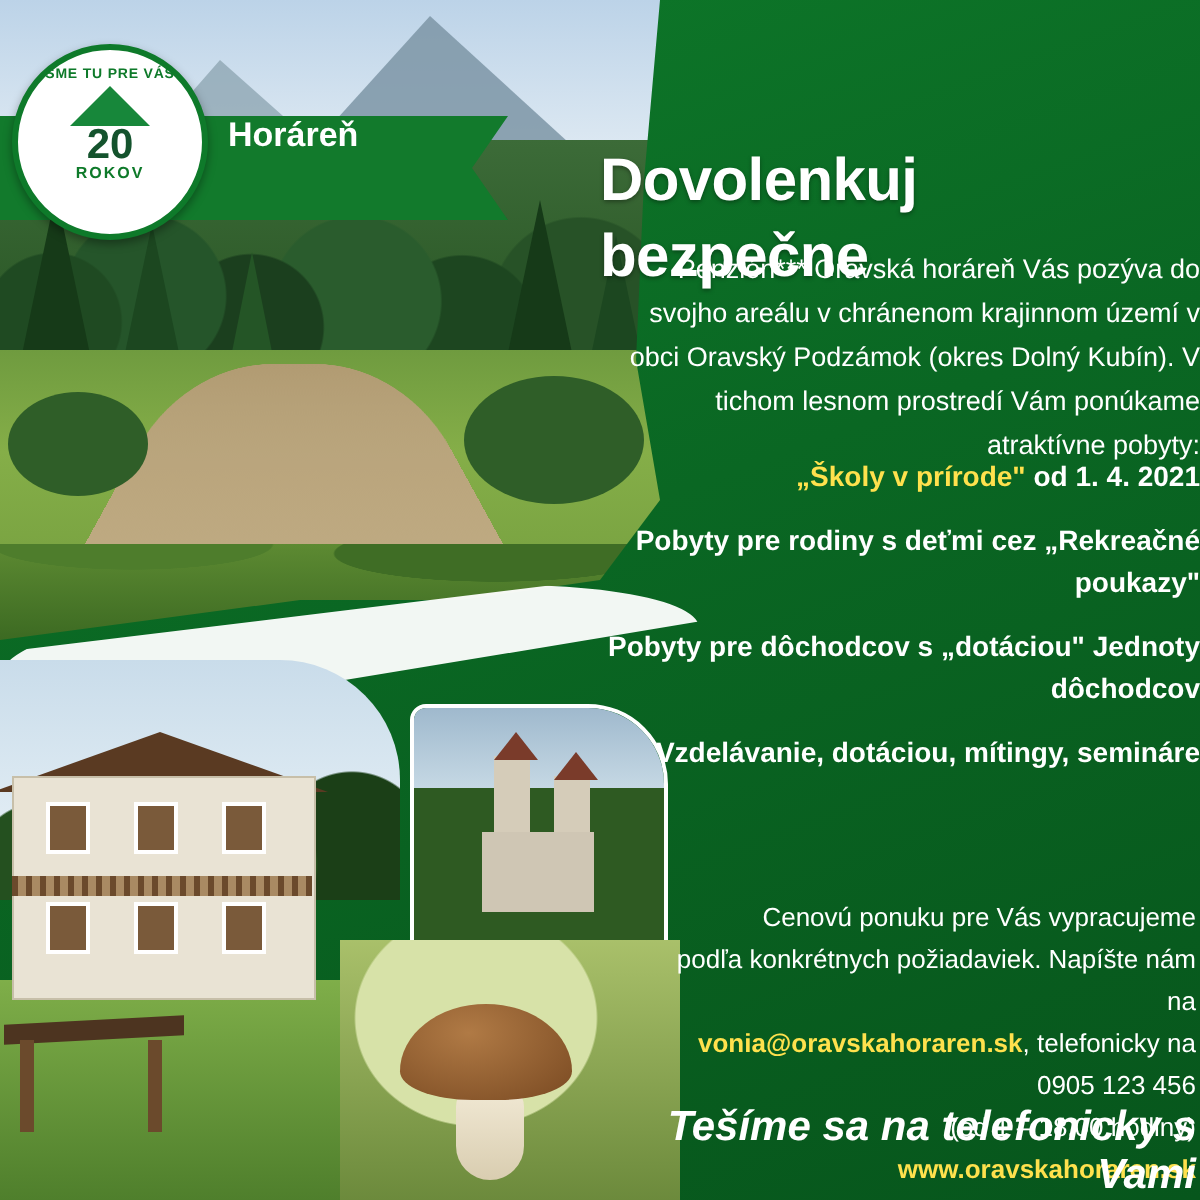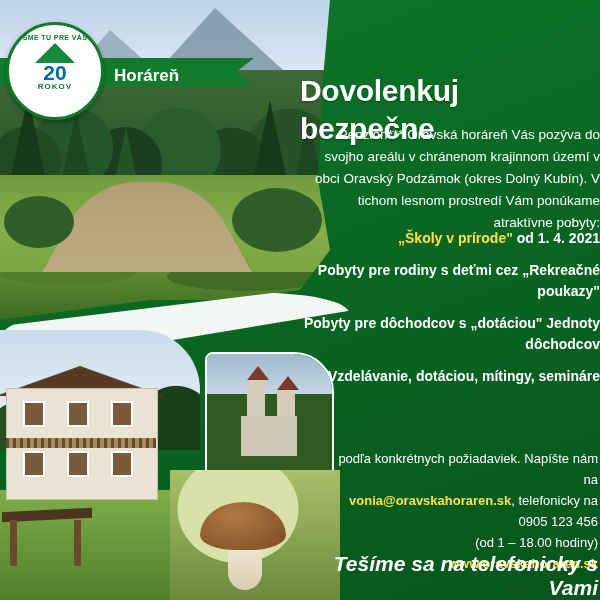--- a/index.html
+++ b/index.html
@@ -127,37 +127,37 @@
     letter-spacing: .4px; margin-top: 9px;
   }
   .badge .b-mtn {
     margin: 2px auto 0;
     width: 0; height: 0;
     border-left: 20px solid transparent;
     border-right: 20px solid transparent;
     border-bottom: 20px solid #17873a;
   }
   .badge .b-num {
-    font-size: 21px; font-weight: bold; color: #0369a1;
+    font-size: 21px; font-weight: bold; color: #14532d;
     line-height: 18px; margin-top: 1px;
   }
   .badge .b-years {
     font-size: 8px; font-weight: bold; color: #0e7a2a; letter-spacing: 1px;
   }
 
   
   .ribbon {
     position: absolute;
-    height: 28px;
+    height: 52px;
     background: #127a2c;
     color: #ffffff;
     font-weight: bold;
     font-size: 17px;
     display: flex;
-    align-items: flex-end;
+    align-items: flex-start;
     z-index: 5;
     box-shadow: 0 2px 4px rgba(0,0,0,.3);
   }
   .ribbon-left {
     left: -40px; top: 58px;
     width: 140px;
     padding-left: 54px;
     clip-path: polygon(0 0, 100% 0, 100% 100%, 0 100%, 14px 50%);
   }
   .ribbon-right {
@@ -412,20 +412,21 @@
     <div style="position:absolute; left:34px; top:62px; width:56px; height:40px; background:#cfc6b4;"></div>
   </div>
 
   <div class="photo-mushroom">
     <div class="mu-bg"></div>
     <div class="mu-stem"></div>
     <div class="mu-cap"></div>
   </div>
 
   <div class="contact">
+    <div>Cenovú ponuku pre Vás vypracujeme</div>
     <div>podľa konkrétnych požiadaviek. Napíšte nám na</div>
     <div>
       <span class="mail">vonia@oravskahoraren.sk</span><span>, telefonicky na 0905 123 456</span>
     </div>
     <div>
       <span>(od 1 – 18.00 hodiny)</span>
       <span class="web">www.oravskahoraren.sk</span>
     </div>
   </div>
 

